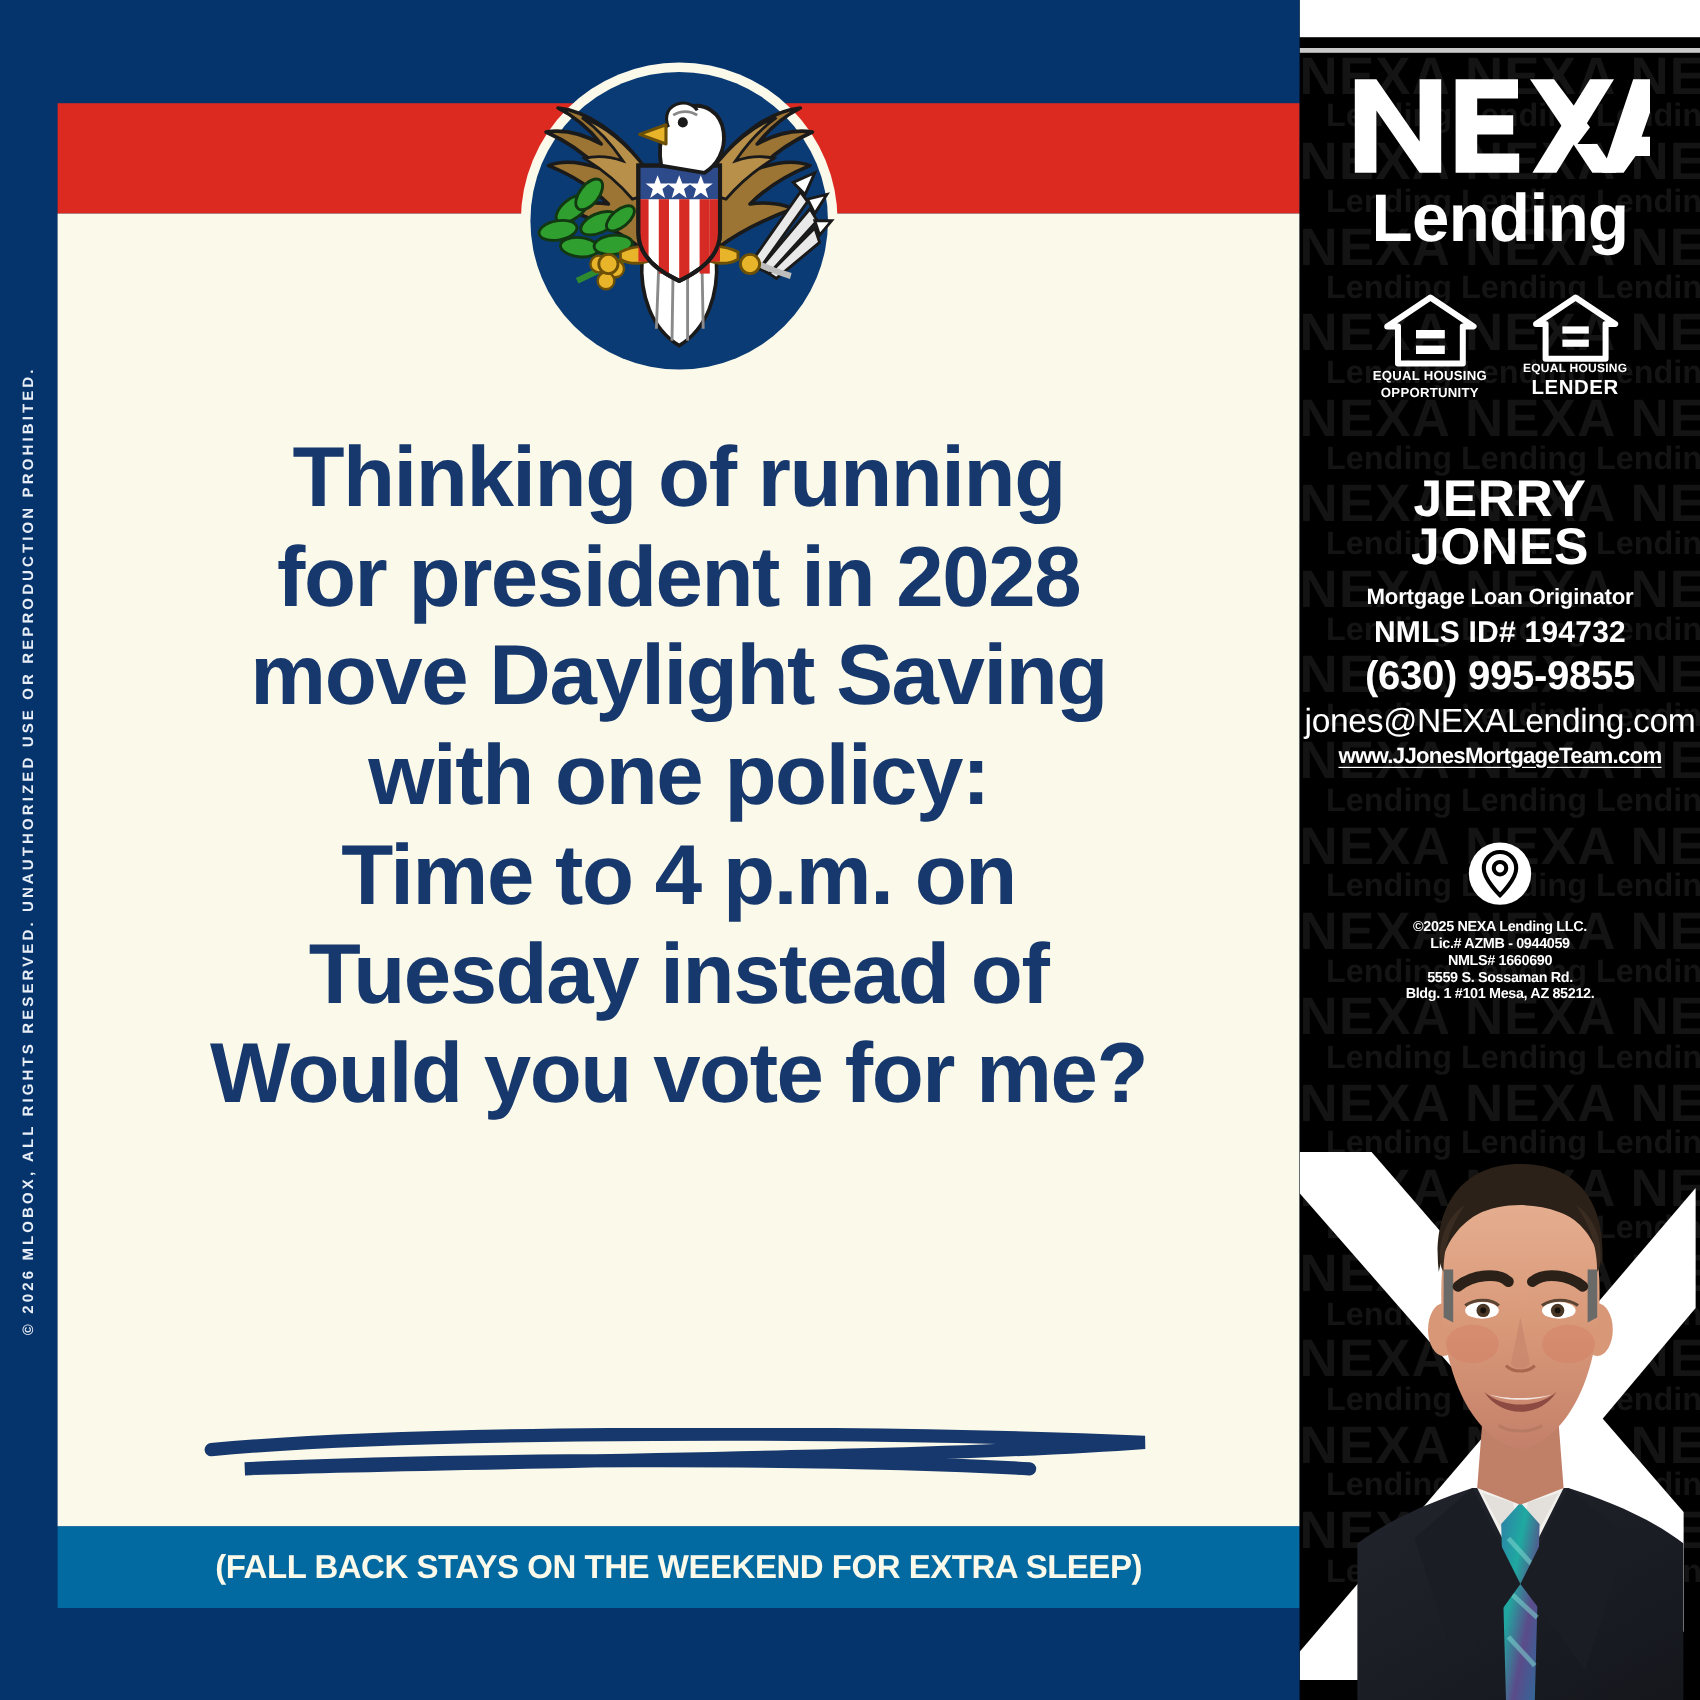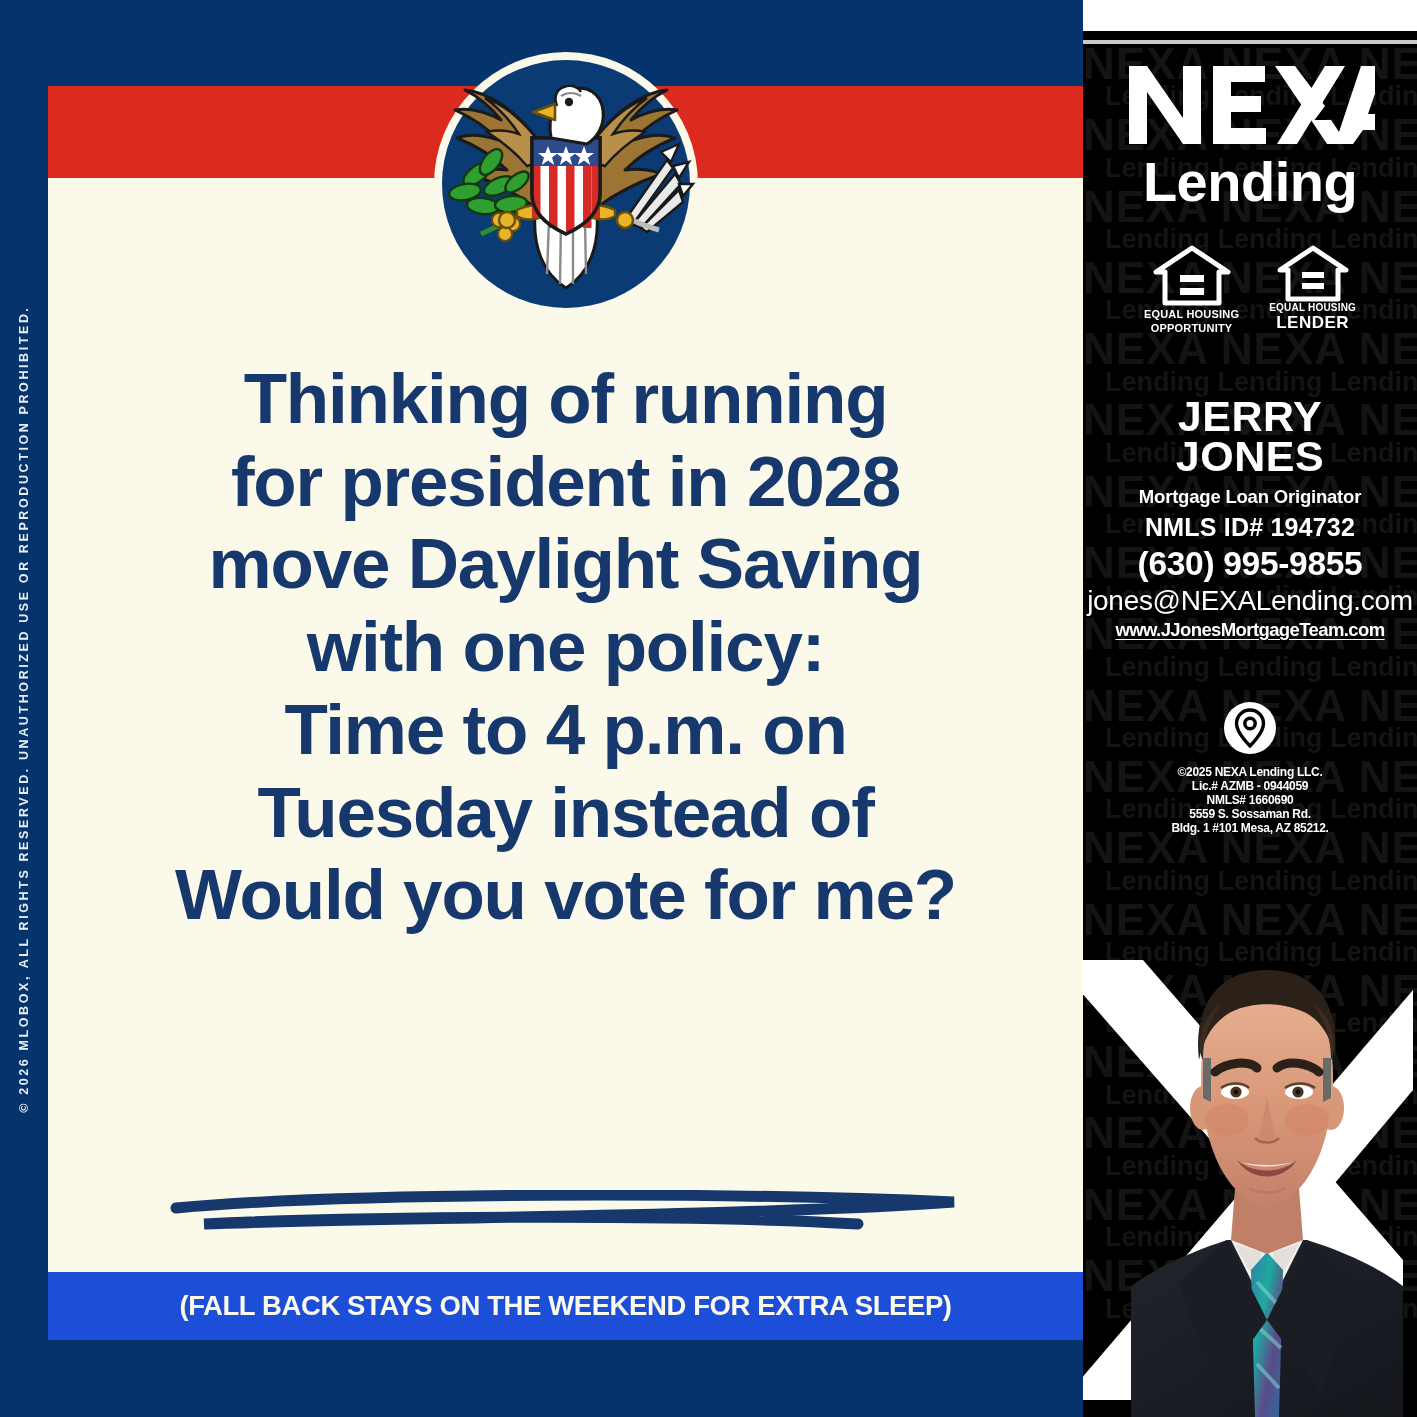--- a/index.html
+++ b/index.html
@@ -51,21 +51,21 @@
   
   .cream {
     position:absolute; left:0; top:178px;
     width:1035px; height:1094px;
     background:#FBF9E9;
   }
   
   .captionbar {
     position:absolute; left:0; top:1272px;
     width:1035px; height:68px;
-    background:#1d4ed8;
+    background:#0369a1;
     display:flex; align-items:center; justify-content:center;
   }
   .captionbar span {
     color:#FBF9E9;
     font-size:27.5px;
     font-weight:700;
     letter-spacing:-0.4px;
     white-space:nowrap;
   }
   

